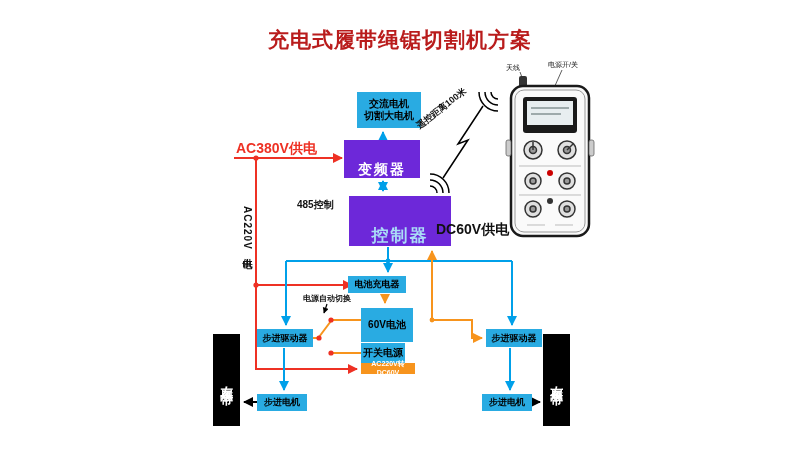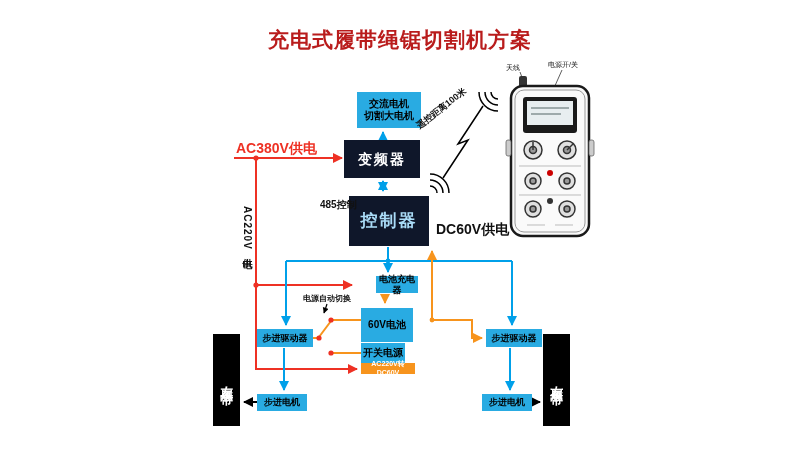--- a/index.html
+++ b/index.html
@@ -9,21 +9,21 @@
   }
   .title{
     position:absolute;left:0;right:0;top:26px;text-align:center;
     font-size:21px;font-weight:bold;color:#b91c1c;letter-spacing:1px;
   }
   .box{
     position:absolute;display:flex;flex-direction:column;align-items:center;justify-content:center;
     text-align:center;font-weight:bold;box-sizing:border-box;line-height:1.2;
   }
   .cyan{background:#29abe2;color:#000;}
-  .blue{background:#0f172a;color:#fff;}
+  .blue{background:#6d28d9;color:#fff;justify-content:flex-end;}
   .blackbox{background:#000;color:#fff;}
   .vtext{writing-mode:vertical-rl;letter-spacing:3px;}
   .lbl{position:absolute;font-weight:bold;color:#111;white-space:nowrap;}
   svg{position:absolute;left:0;top:0;}
 </style>
 </head>
 <body>
 
 <svg width="800" height="455" viewBox="0 0 800 455">
   <defs>
@@ -134,25 +134,25 @@
 
 <div class="box cyan" style="left:357px;top:92px;width:64px;height:36px;font-size:10px;">
   <span>交流电机</span>
   <span>切割大电机</span>
 </div>
 
 <div class="box blue" style="left:344px;top:140px;width:76px;height:38px;font-size:14px;letter-spacing:2px;">
   <span>变频器</span>
 </div>
 
-<div class="box blue" style="left:349px;top:196px;width:80px;height:50px;font-size:17px;letter-spacing:2px;color:#aadcf7;">
+<div class="box blue" style="left:349px;top:196px;width:102px;height:50px;font-size:17px;letter-spacing:2px;color:#aadcf7;">
   <span>控制器</span>
 </div>
 
-<div class="box cyan" style="left:376px;top:276px;width:42px;height:17px;font-size:9px;">
+<div class="box cyan" style="left:348px;top:276px;width:58px;height:17px;font-size:9px;">
   <span>电池充电器</span>
 </div>
 
 <div class="box cyan" style="left:361px;top:308px;width:52px;height:34px;font-size:10px;align-items:center;">
   <span>60V电池</span>
 </div>
 
 <div class="box cyan" style="left:361px;top:343px;width:44px;height:20px;font-size:10px;">
   <span>开关电源</span>
 </div>
@@ -178,21 +178,21 @@
   <span class="vtext">左履带</span>
 </div>
 <div class="box blackbox" style="left:543px;top:334px;width:27px;height:92px;font-size:13px;">
   <span class="vtext">右履带</span>
 </div>
 
 <div class="lbl" style="left:236px;top:140px;font-size:14px;color:#ee3124;">AC380V供电</div>
 
 <div class="lbl vtext" style="left:240px;top:206px;font-size:10px;letter-spacing:1px;">AC220V供电</div>
 
-<div class="lbl" style="left:297px;top:198px;font-size:10px;margin-left:23px;">485控制</div>
+<div class="lbl" style="left:297px;top:198px;font-size:10px;">485控制</div>
 
 <div class="lbl" style="left:436px;top:221px;font-size:14px;">DC60V供电</div>
 
 <div class="lbl" style="left:303px;top:293px;font-size:8px;">电源自动切换</div>
 
 <div class="lbl" style="left:414px;top:122px;font-size:9px;transform:rotate(-38deg);transform-origin:left top;">遥控距离100米</div>
 
 <div class="lbl" style="left:506px;top:63px;font-size:7px;font-weight:normal;">天线</div>
 
 <div class="lbl" style="left:548px;top:60px;font-size:7px;font-weight:normal;">电源开/关</div>

